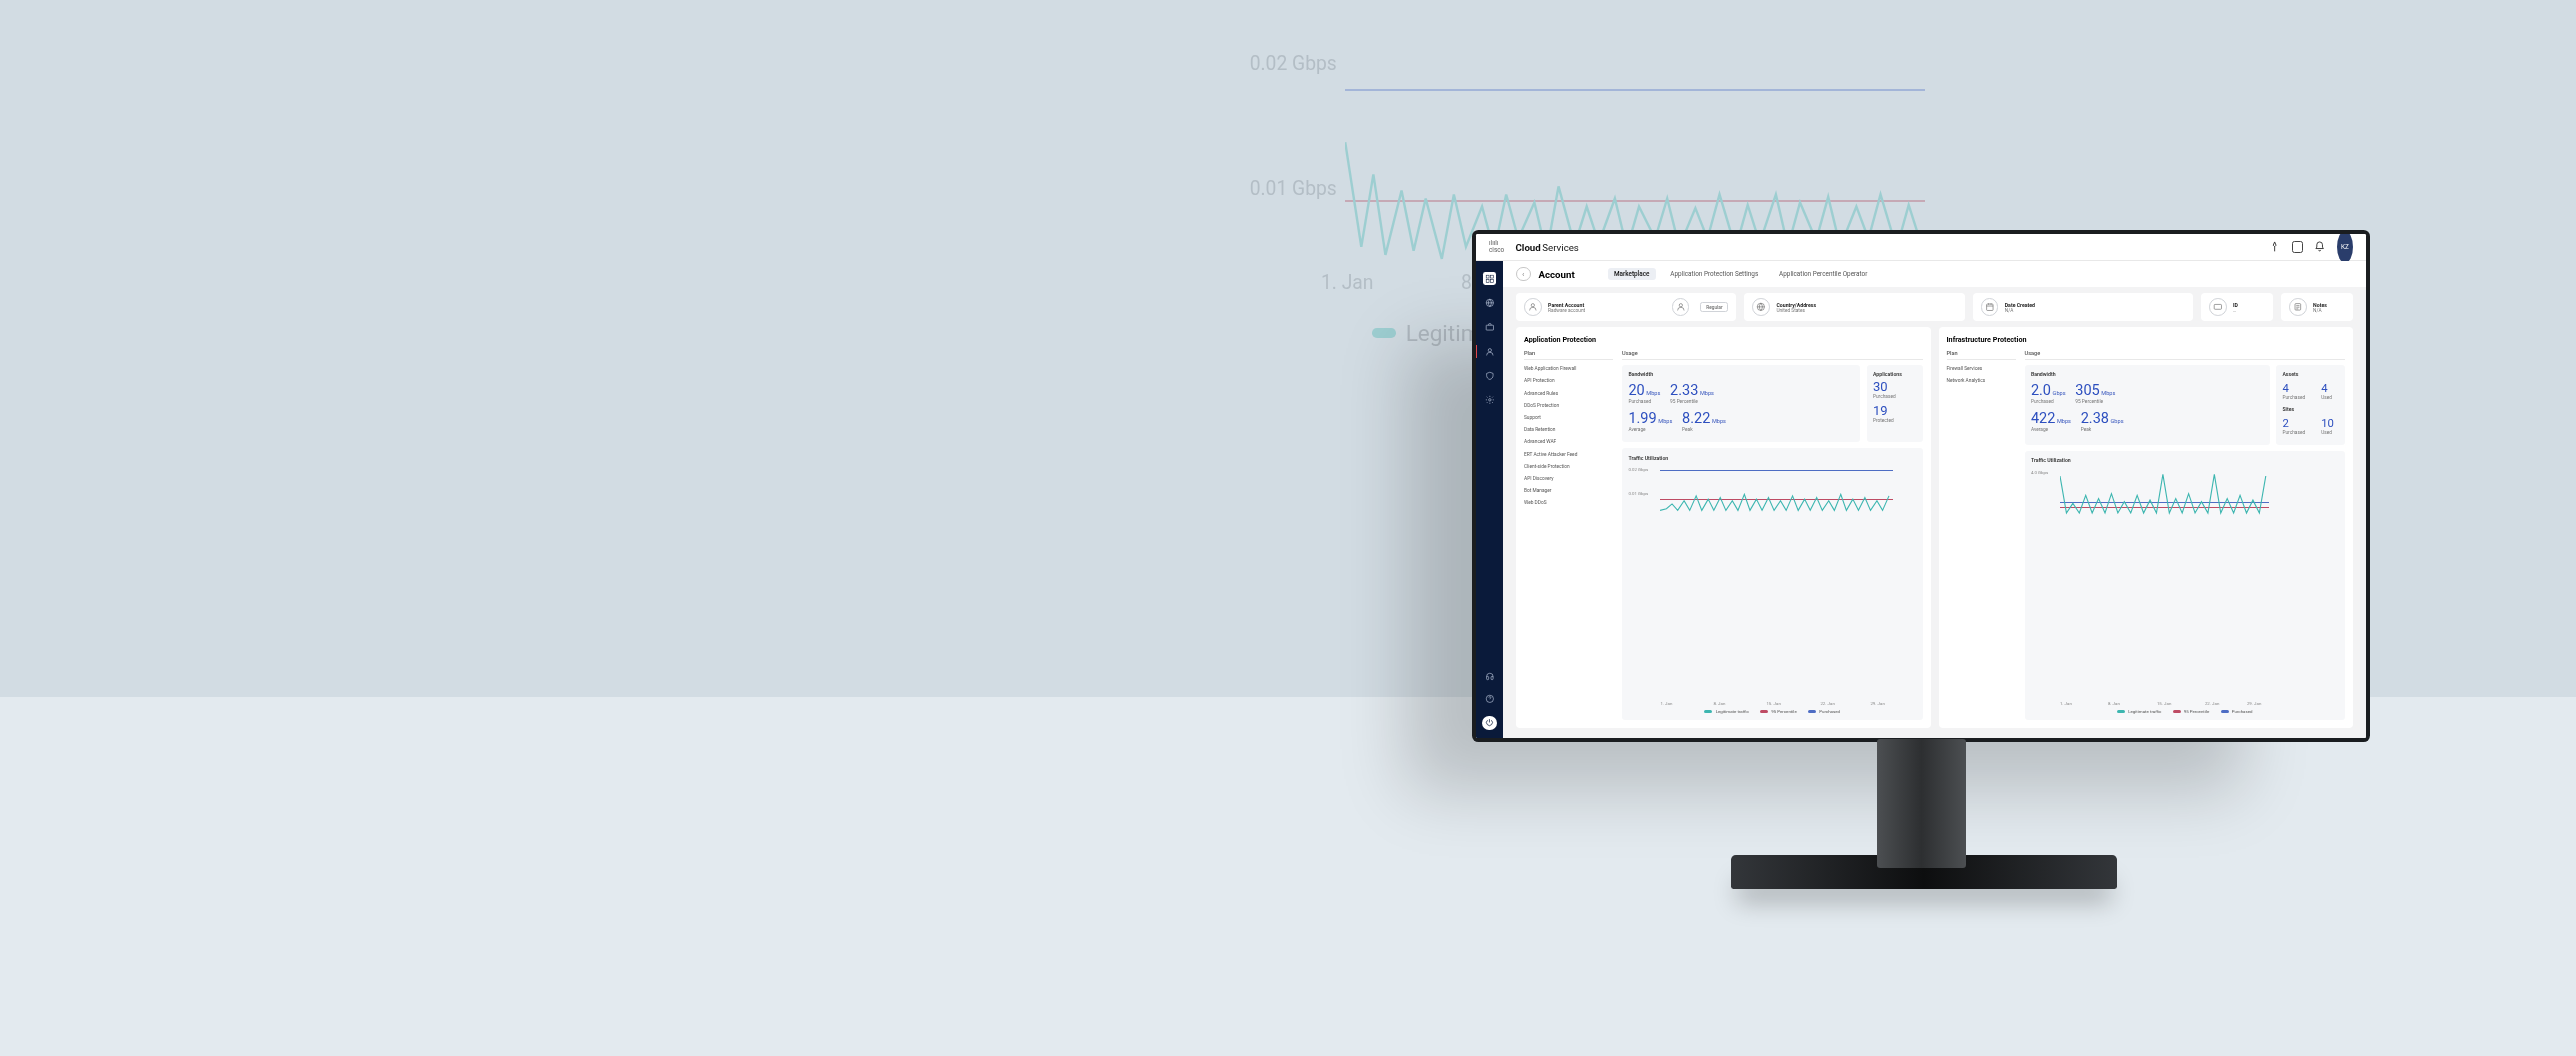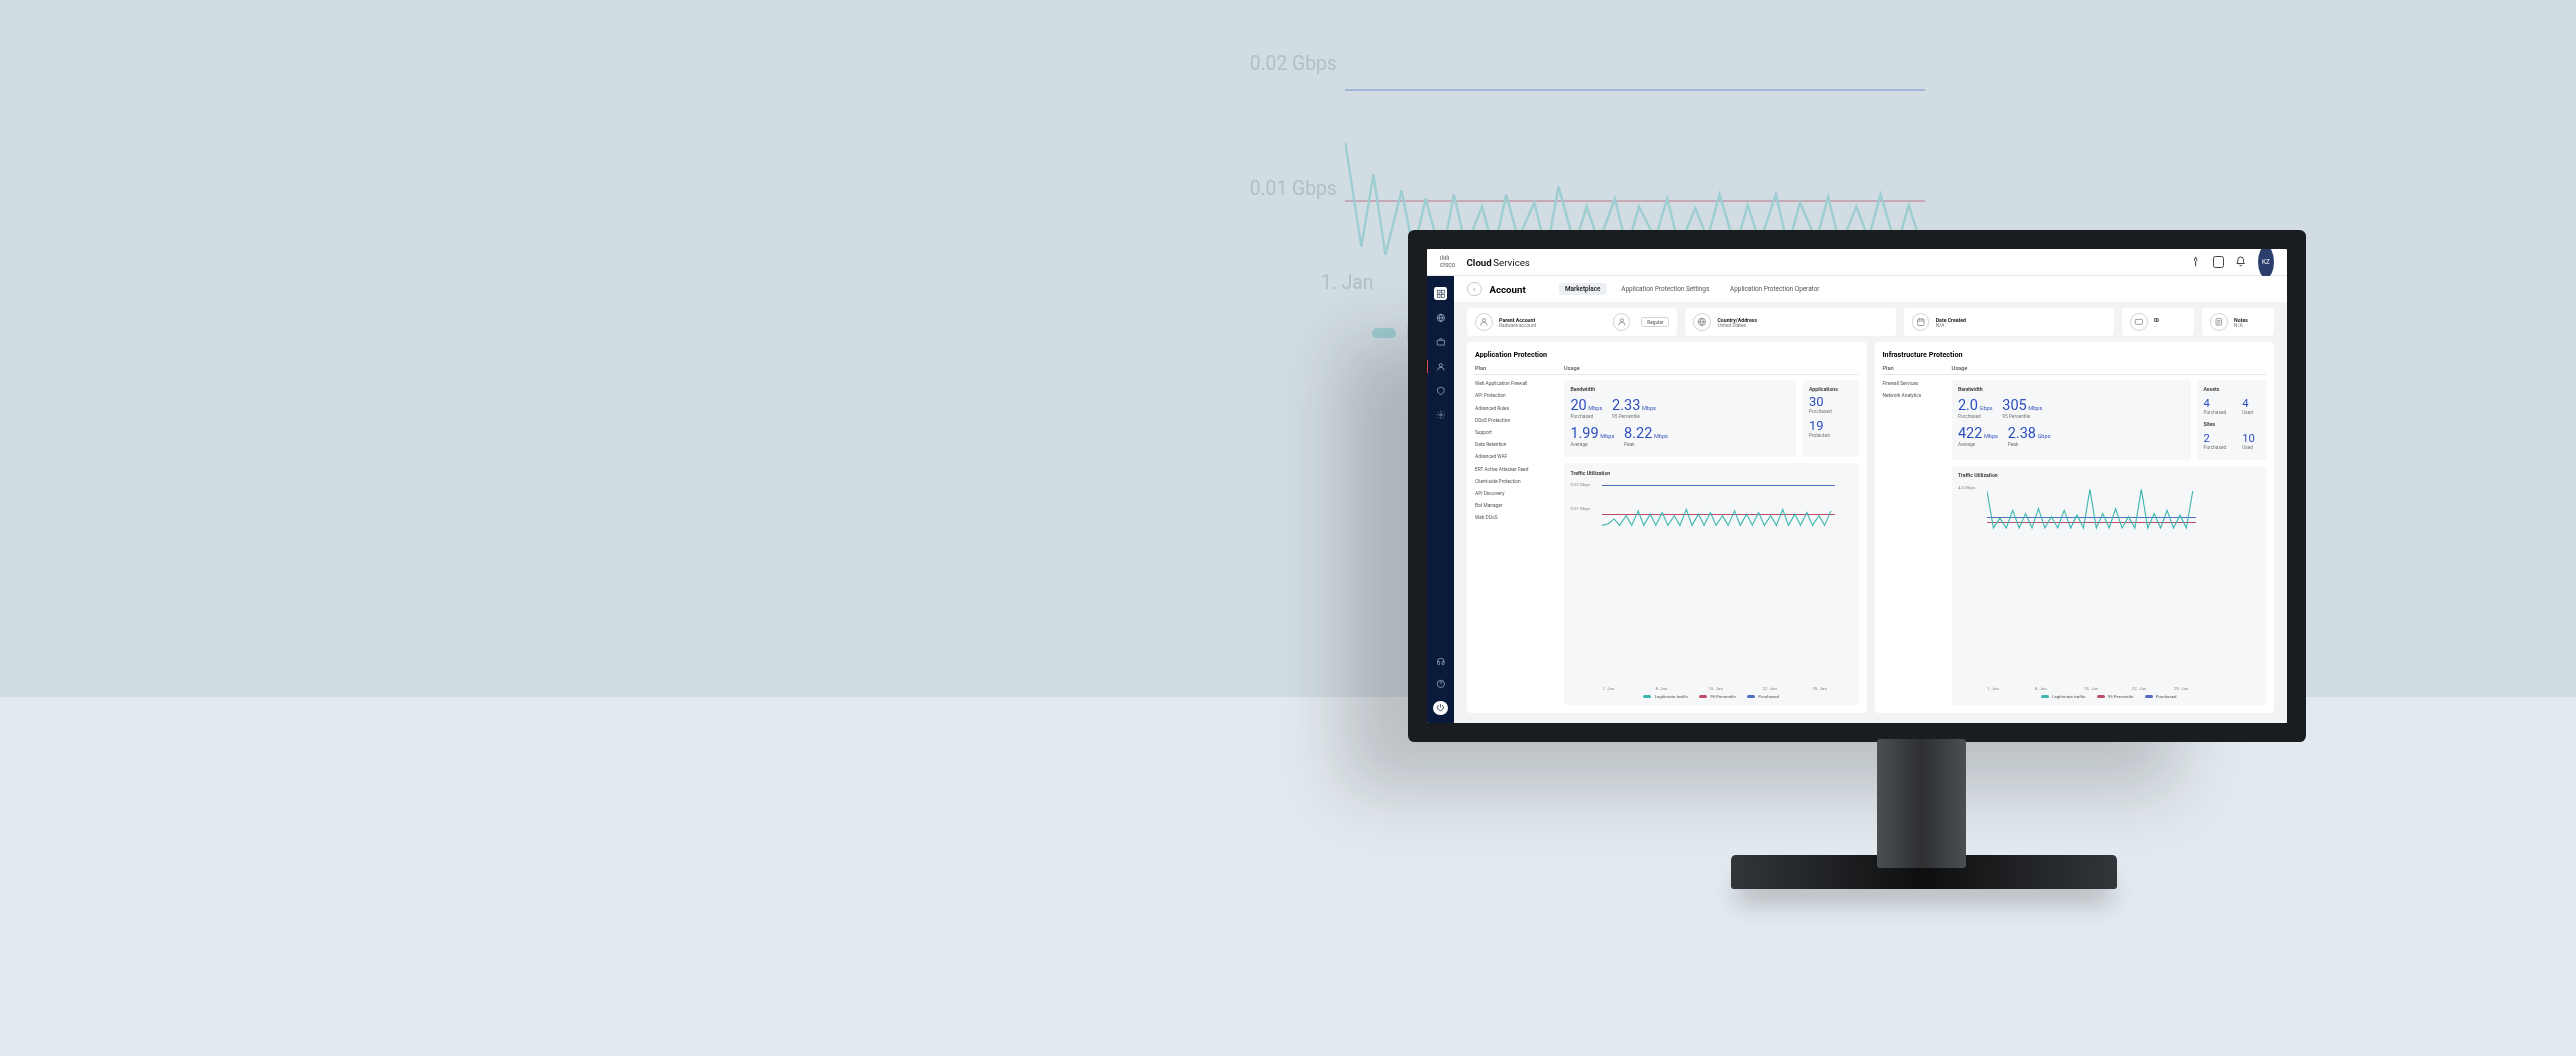--- a/index.html
+++ b/index.html
@@ -22,26 +22,26 @@
 .bg-axis-label { position: absolute; font-size: 19.3px; color: #7d8790; }
 .bg-line-blue { position: absolute; height: 2.4px; background: #4e6dc4; }
 .bg-line-red  { position: absolute; height: 2.4px; background: #b24a5f; }
 .bg-spark { position: absolute; }
 .bg-legend { position: absolute; display: flex; align-items: center; gap: 9.7px; font-size: 22.5px; color:#6f777e;}
 .bg-swatch { width: 24px; height: 9.7px; border-radius: 4.8px; background:#3db6b0;}
 
 
 .monitor {
   position: absolute;
-  left: 1408px; top: 230px;
+  left: 1472px; top: 230px;
   width: 898px; height: 512px;
   background: #1a1d20;
   border-radius: 6.4px;
   box-shadow: -97px 81px 64px -32px rgba(0,0,0,0.18);
-  padding: 19px;
+  padding: 4px;
 }
 .monitor-stand-neck{
   position:absolute;
   left:1877px; top:739px;
   width:89px; height:129px;
   background:linear-gradient(90deg,#4c4f52,#2d2f31 50%,#4c4f52);
   border-radius:3.2px;
   z-index:1;
 }
 .monitor-stand-base{
@@ -126,21 +126,21 @@
 .info-col{ display:flex; flex-direction:column;}
 .info-label{ font-size:5.2px; font-weight:700; color:#222;}
 .info-value{ font-size:4.8px; color:#777;}
 .badge{ margin-left:auto; font-size:4.8px; border:0.8px solid #d0d3d8; border-radius:2.4px; padding:1.6px 4.8px; color:#555;}
 
 
 .panels{ flex:1; display:flex; gap:8px; padding:0 13px 9.7px; min-height:0;}
 .panel{ flex:1; background:#fff; border-radius:4px; padding:8px; display:flex; flex-direction:column; min-height:0;}
 .panel-h{ font-size:7.2px; font-weight:700; margin-bottom:6.4px;}
 .panel-h.infra{font-size:7.2px;}
-.panel-split{ flex:1; display:flex; gap:0; min-height:0;}
+.panel-split{ flex:1; display:flex; gap:9px; min-height:0;}
 .plan-col{ width:89px;}
 .subhead{ font-size:5.6px; color:#555; font-weight:500; padding-bottom:2.4px; border-bottom:0.8px solid #e8e8e8;}
 .plan-list{ display:flex; flex-direction:column; gap:7.2px; margin-top:6.4px;}
 .plan-item{ font-size:4.8px; color:#555;}
 .usage-col{ flex:1; display:flex; flex-direction:column; min-height:0;}
 .usage-cards{ display:flex; gap:6.4px;}
 .usage-card{ flex:1; background:#f6f7f9; border-radius:3.2px; padding:6.4px; display:flex; flex-direction:column;}
 .usage-card.slim{flex:0 0 56px;}
 .metric-label{ font-size:5.2px; color:#333; font-weight:600; margin-bottom:1.6px;}
 .metric-pair{ display:flex; gap:9.7px; margin:3.2px 0;}
@@ -272,21 +272,21 @@
             </span>
         </div>
       </div>
 
       <div class="main">
         <div class="tabsrow">
           <span class="circle-back">‹</span>
           <span class="tab-title">Account</span>
           <span class="tab active">Marketplace</span>
           <span class="tab">Application Protection Settings</span>
-          <span class="tab">Application Protection Operator</span>
+          <span class="tab">Application Percentile Operator</span>
         </div>
 
         <div class="info-strip">
           <div class="info-card">
             <span class="icon-round">
                 <svg width="9.7" height="9.7" viewBox="0 0 24 24">
                   <circle cx="12" cy="8" r="4"></circle>
                   <path d="M4 21a8 8 0 0116 0"></path>
                 </svg>
               </span>

